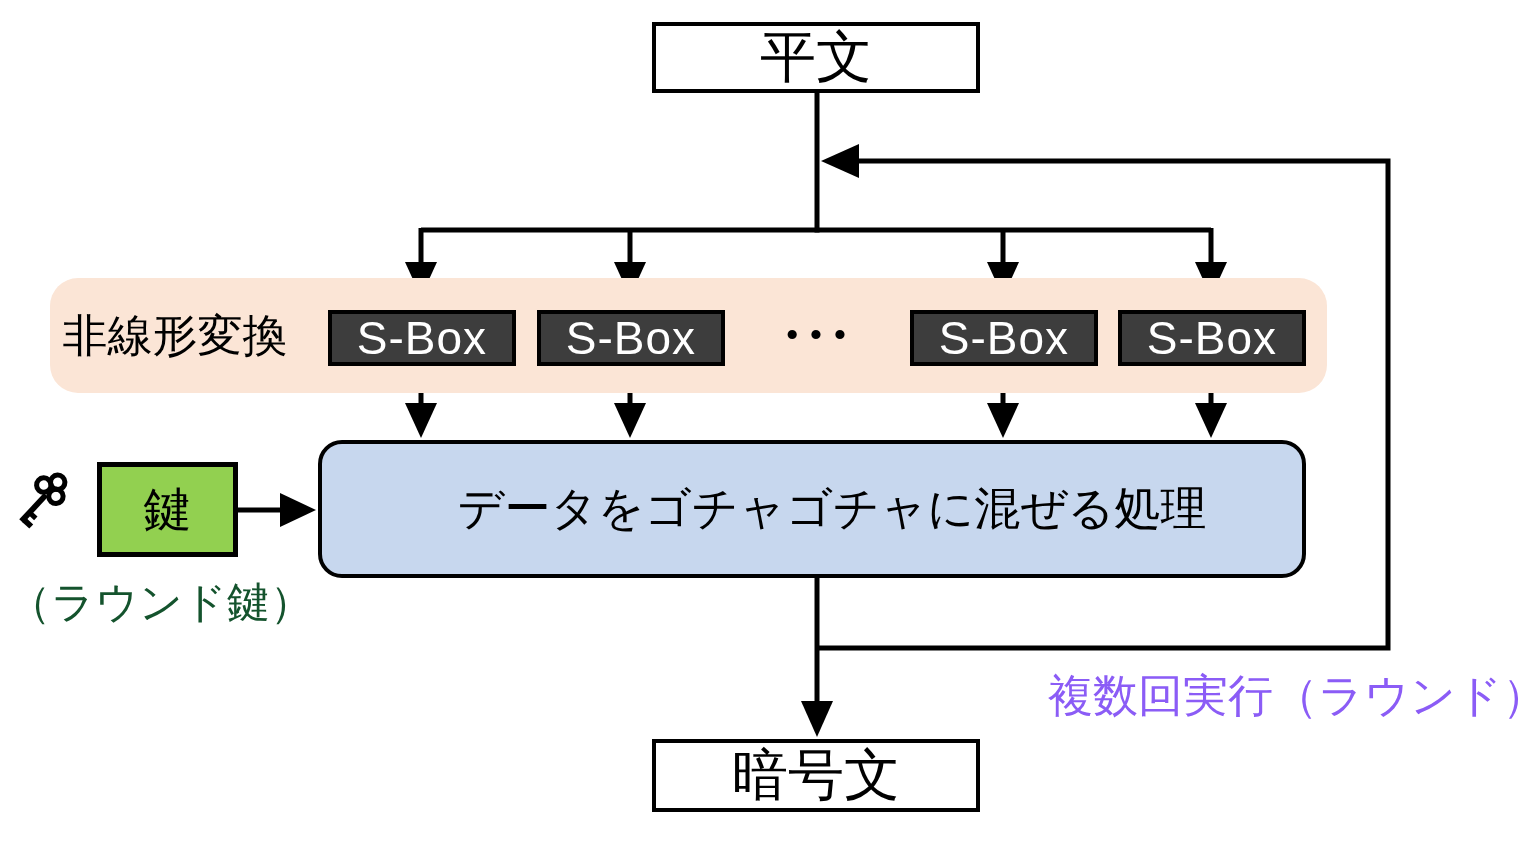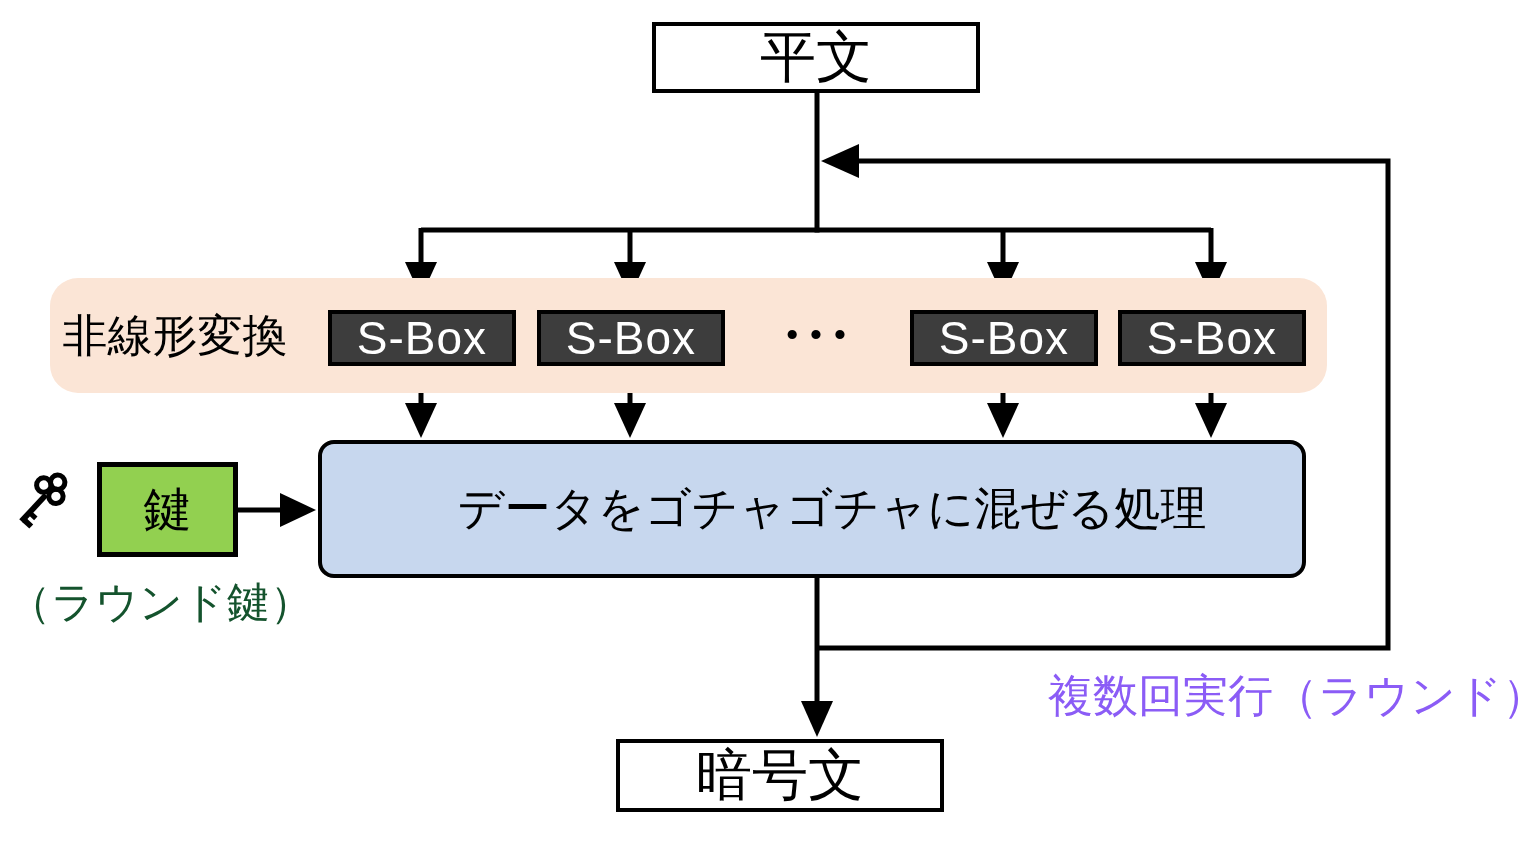--- a/index.html
+++ b/index.html
@@ -13,21 +13,21 @@
   .abs{position:absolute;box-sizing:border-box;}
   #connectors{position:absolute;left:0;top:0;width:1536px;height:841px;pointer-events:none;}
 
   .io-box{
     background:var(--box_bg,#ffffff);
     border:4px solid var(--line,#000);
     display:flex;align-items:center;justify-content:center;
     font-size:56px;color:#000;font-weight:400;
   }
   #plaintext-box{left:652px;top:22px;width:328px;height:71px;}
-  #ciphertext-box{left:616px;top:739px;width:328px;height:73px;}
+  #ciphertext-box{left:652px;top:739px;width:328px;height:73px;}
 
   #nonlinear-band{
     left:50px;top:278px;width:1277px;height:115px;
     background:var(--band_bg,#fbe5d6);
     border-radius:28px;
   }
   #nonlinear-label{
     left:60px;top:278px;width:230px;height:115px;
     display:flex;align-items:center;justify-content:center;
     font-size:45px;color:#000;white-space:nowrap;
@@ -48,21 +48,21 @@
     left:762px;top:298px;width:110px;height:73px;
     display:flex;align-items:center;justify-content:center;
     font-size:34px;letter-spacing:12px;color:#000;
     padding-left:10px;
   }
 
   #mix-box{
     left:318px;top:440px;width:988px;height:138px;
     background:var(--mix_bg,#c7d7ee);
     border:4px solid var(--line,#000);
-    border-radius:16px;
+    border-radius:24px;
     display:flex;align-items:center;justify-content:center;
     font-size:46px;color:#000;white-space:nowrap;padding-left:40px;
   }
 
   #key-box{
     left:97px;top:462px;width:141px;height:95px;
     background:var(--key_bg,#92d050);
     border:5px solid var(--line,#000);
     display:flex;align-items:center;justify-content:center;
     font-size:48px;color:#000;

